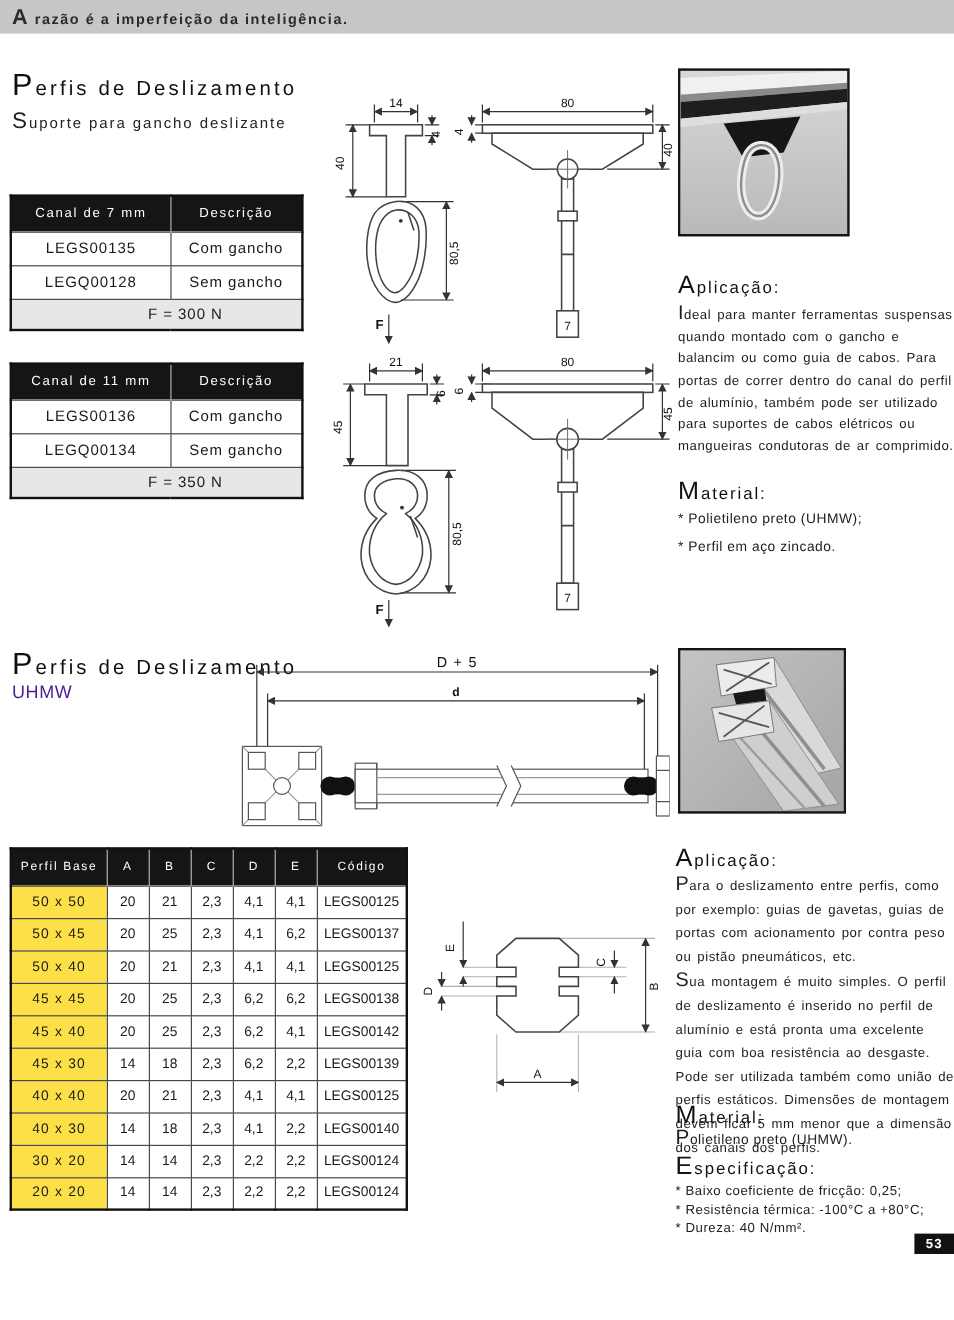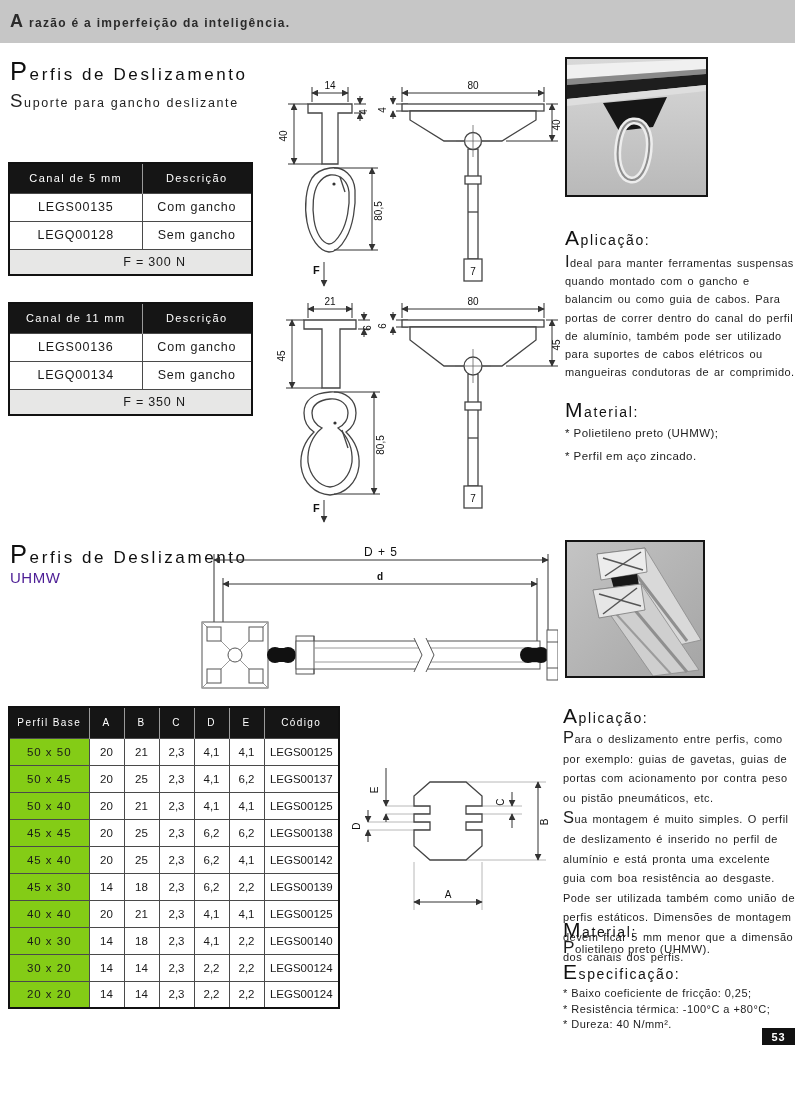--- a/index.html
+++ b/index.html
@@ -1,42 +1,42 @@
 <!DOCTYPE html>
 <html><head>
 <meta charset="utf-8">
 <style>
   * { margin:0; padding:0; box-sizing:border-box; }
   html,body { background:#9a9a9a; }
   body { font-family:"Liberation Sans", sans-serif; }
   .page { position:relative; width:795px; height:1100px; background:#fff; margin:0 auto; overflow:hidden; color:#1a1a1a; }
   .abs { position:absolute; }
 
-  .topbar { position:absolute; left:0; top:0; width:795px; height:43px; background:#c6c6c6; display:flex; align-items:center; padding-left:10px; }
+  .topbar { position:absolute; left:0; top:0; width:795px; height:28px; background:#c6c6c6; display:flex; align-items:center; padding-left:10px; }
   .quote { font-size:12px; font-weight:bold; letter-spacing:1.3px; color:#2b2b2b; }
   .lead::first-letter { font-size:1.5em; }
 
   .sec-title { position:absolute; font-size:17px; font-weight:normal; letter-spacing:2.6px; color:#0f0f0f; }
   .sec-sub   { position:absolute; font-size:12.5px; font-weight:normal; letter-spacing:1.6px; color:#222; }
   .sub-bold  { position:absolute; font-size:15px; font-weight:normal; letter-spacing:0.5px; color:#4c1d95; }
 
   table.spec { position:absolute; border-collapse:collapse; table-layout:fixed; background:#fff; border:2px solid #111; }
   table.spec th { background:#151515; color:#fff; font-weight:normal; font-size:11px; letter-spacing:1.4px; height:30px; border-right:1px solid #9a9a9a; }
   table.spec th:last-child { border-right:none; }
   table.spec td { border:1px solid #4a4a4a; text-align:center; vertical-align:middle; background:#fff; }
   table.small-spec td { height:28px; font-size:12.5px; letter-spacing:0.8px; }
   table.small-spec tfoot td { background:#e7e7e6; font-size:12.5px; height:26px; font-weight:normal;padding-left:48px; }
   table.small-spec { width:243px; }
   table.small-spec col.c1 { width:133px; }
   table.small-spec col.c2 { width:110px; }
 
   table.big-spec { width:330px; }
   table.big-spec th { height:31px; font-size:10px; }
   table.big-spec td { height:27px; font-size:11.5px; }
-  table.big-spec td:first-child { background:#84cc16; letter-spacing:1px; }
+  table.big-spec td:first-child { background:#fde047; letter-spacing:1px; }
   table.big-spec col.cb  { width:80px; }
   table.big-spec col.cn  { width:35px; }
   table.big-spec col.cc  { width:75px; }
 
   .rh { position:absolute; font-size:14px; font-weight:normal; letter-spacing:1.6px; color:#111; }
   .rp { position:absolute; width:233px; font-size:11px; line-height:18.2px; letter-spacing:0.45px; word-spacing:1.5px; color:#1d1d1d; }
   .rp2 { line-height:19.6px; }
   .rp p { margin:0; }
   .blist { position:absolute; font-size:11.5px; letter-spacing:0.45px; color:#1d1d1d; }
   .blist .bullet { line-height:23px; }
@@ -71,21 +71,21 @@
   <h1 class="sec-title lead" style="left:10px; top:57px;">Perfis de Deslizamento</h1>
   <h2 class="sec-sub lead" style="left:10px; top:90px;">Suporte para gancho deslizante</h2>
 
   <table class="spec small-spec" style="left:8px; top:162px;">
     <colgroup>
         <col class="c1">
         <col class="c2">
       </colgroup>
     <thead>
       <tr>
-        <th>Canal de 5 mm</th>
+        <th>Canal de 7 mm</th>
         <th>Descrição</th>
       </tr>
     </thead>
     <tbody>
 
         <tr>
           <td>LEGS00135</td>
           <td>Com gancho</td>
         </tr>
 

